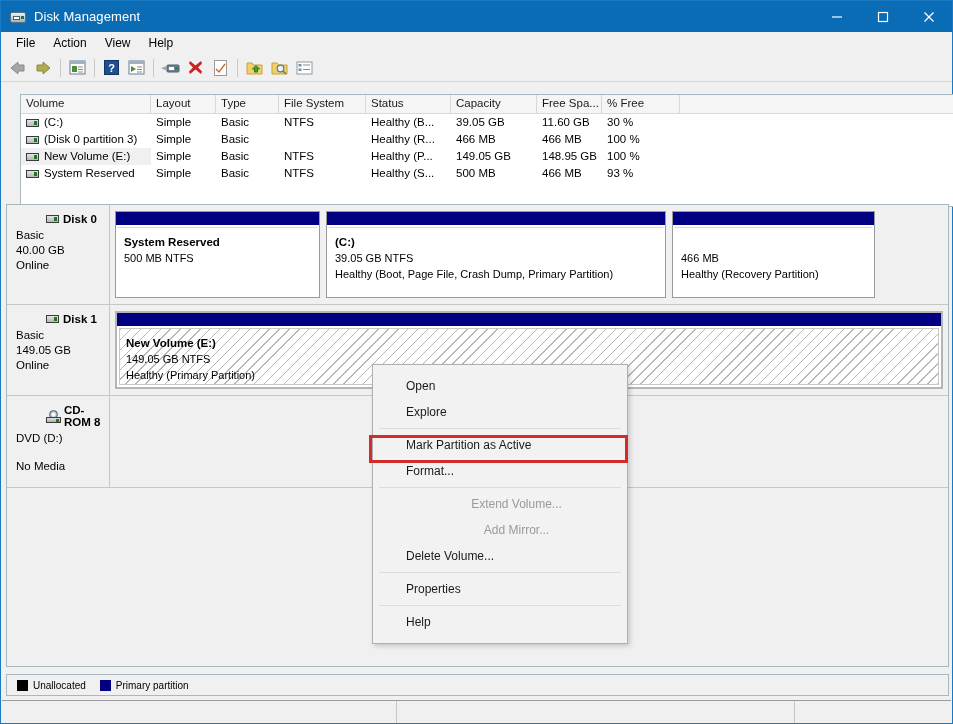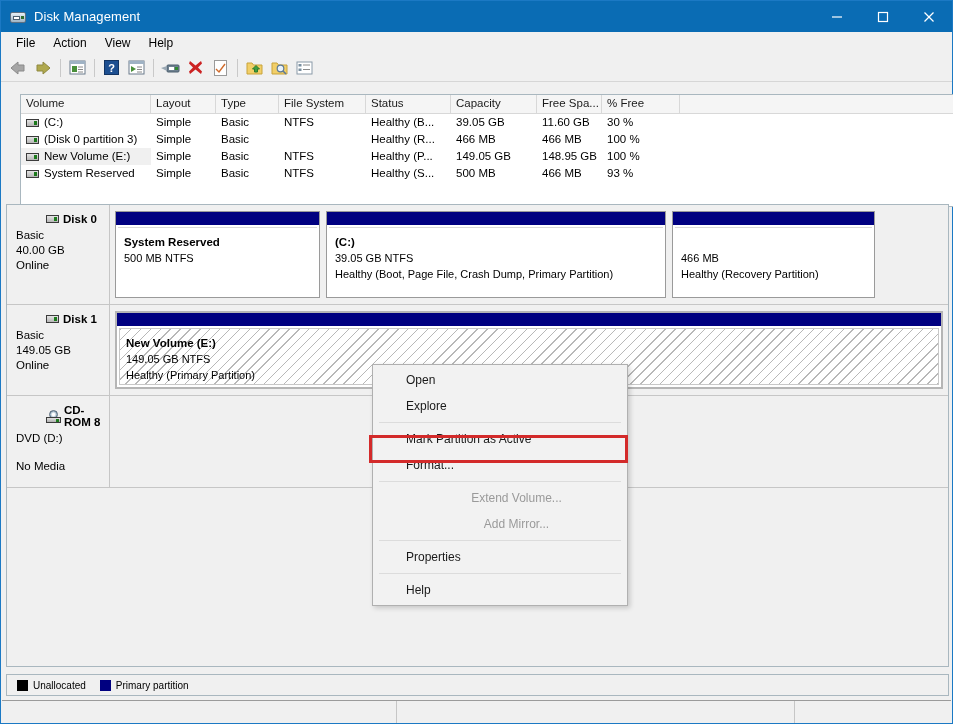--- a/index.html
+++ b/index.html
@@ -259,21 +259,21 @@
   .sb-seg { height: 22px; border-right: 1px solid #c6c6c6; }
 
   
   .ctxmenu {
     position: absolute;
     left: 371px; top: 363px;
     width: 256px;
     background: #f2f2f2;
     border: 1px solid #b0b0b0;
     box-shadow: 2px 2px 5px rgba(0,0,0,0.18);
-    padding: 2px 0;
+    padding: 8px 0;
     z-index: 40;
   }
   .ctx-item {
     height: 26px; line-height: 26px;
     font-size: 12px; color: #1a1a1a;
     padding-left: 33px;
     white-space: nowrap;
   }
   .ctx-item.disabled { color: #9a9a9a; text-align: center; }
   .ctx-item.highlight { background: #9fd2f5; }
@@ -569,20 +569,21 @@
 
   <div class="ctxmenu" id="ctxmenu">
       <div class="ctx-item">Open</div>
       <div class="ctx-item">Explore</div>
       <div class="ctx-sep"></div>
       <div class="ctx-item">Mark Partition as Active</div>
       <div class="ctx-item">Format...</div>
       <div class="ctx-sep"></div>
       <div class="ctx-item disabled">Extend Volume...</div>
       <div class="ctx-item disabled">Add Mirror...</div>
+      <div class="ctx-item">Delete Volume...</div>
       <div class="ctx-sep"></div>
       <div class="ctx-item">Properties</div>
       <div class="ctx-sep"></div>
       <div class="ctx-item">Help</div>
     </div>
   <div class="redbox"></div>
 
   <div class="statusbar">
     <div class="sb-seg" style="width:395px"></div>
     <div class="sb-seg" style="width:398px"></div>

